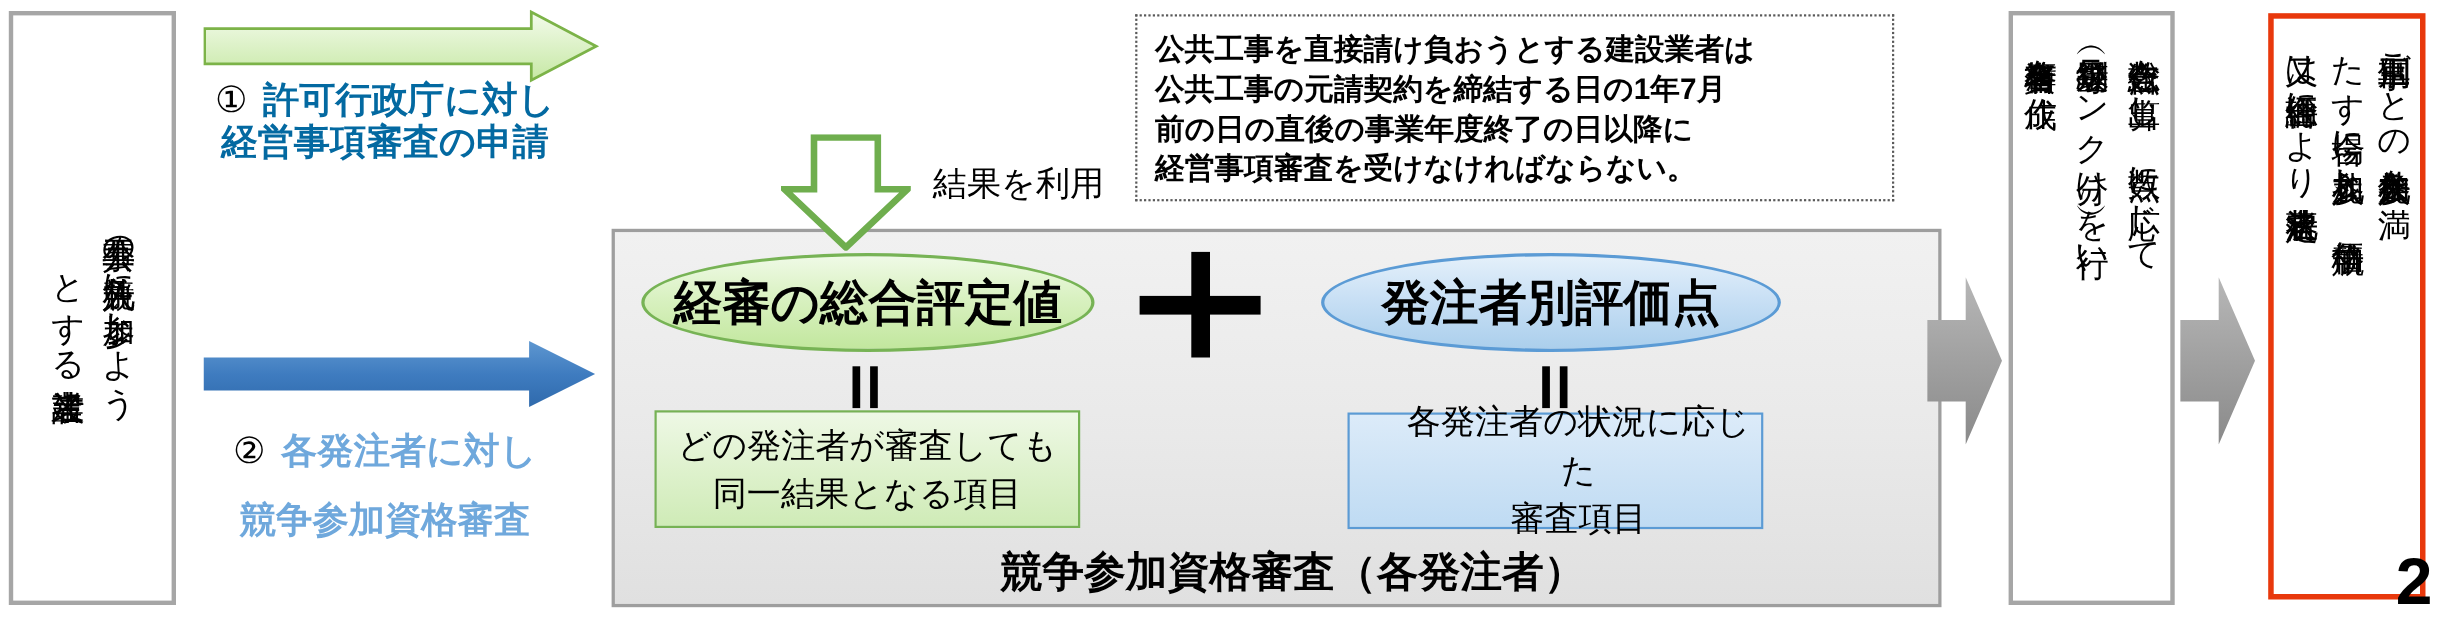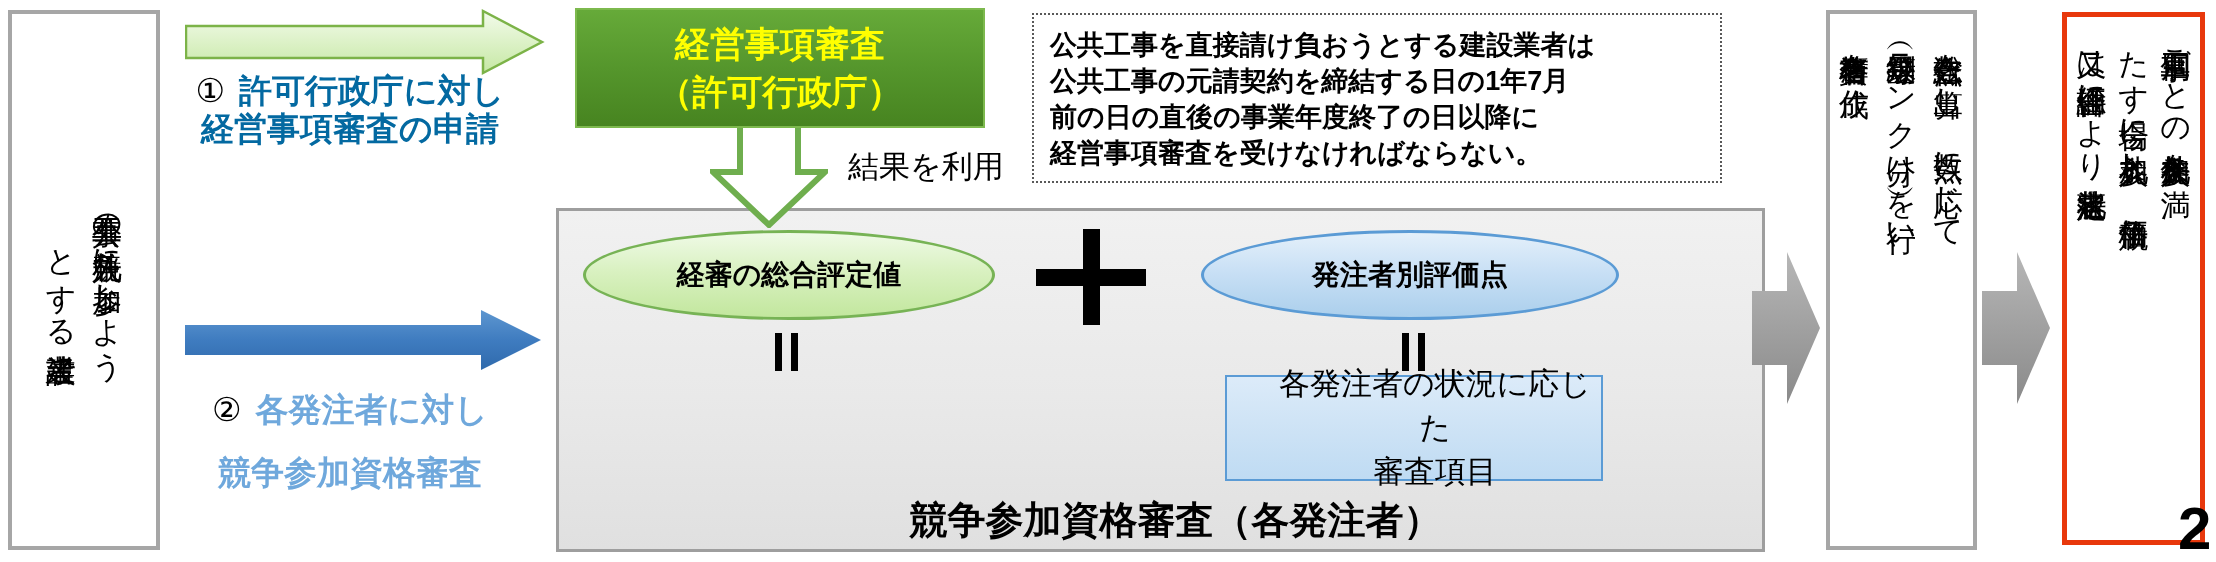--- a/index.html
+++ b/index.html
@@ -78,21 +78,21 @@
 
   
   #main-box {
     position: absolute; left: 556px; top: 208px; width: 1209px; height: 344px;
     background: linear-gradient(180deg, #F1F1F1 0%, #E9E9E9 55%, #E0E0E0 100%);
     border: 3px solid #9E9E9E;
   }
   .ellipse {
     position: absolute; border-radius: 50%;
     display: flex; align-items: center; justify-content: center;
-    font-weight: bold; font-size: 28px;
+    font-weight: bold; font-size: 44px;
   }
   #green-ellipse {
     left: 24px; top: 19px; width: 412px; height: 90px;
     background: linear-gradient(180deg, #EFFAE6 0%, #D9F1C1 45%, #C2E79E 100%);
     border: 3px solid #77B355;
   }
   #blue-ellipse {
     left: 642px; top: 19px; width: 418px; height: 90px;
     background: linear-gradient(180deg, #E4F0FA 0%, #C9E0F5 45%, #ABCFEC 100%);
     border: 3px solid #5B9BD5;
@@ -176,35 +176,35 @@
       <span>発注者別評価点</span>
     </div>
     <div class="equals" id="equals-green">
       <div class="bar"></div>
         <div class="bar"></div>
     </div>
     <div class="equals" id="equals-blue">
       <div class="bar"></div>
         <div class="bar"></div>
     </div>
+    <div class="rect" id="green-rect">
+      <div class="rect-text">どの発注者が審査しても
+同一結果となる項目</div>
+    </div>
     <div class="rect" id="blue-rect">
       <div class="rect-text">各発注者の状況に応じた
 審査項目</div>
     </div>
     <div id="main-title">競争参加資格審査（各発注者）</div>
   </div>
 
   <svg class="arrow" id="down-arrow" viewBox="0 0 118 106">
     <polygon points="30,3 88,3 88,50 115,50 59,103 3,50 30,50" fill="#FFFFFF" stroke="#6FAE4E" stroke-width="6"></polygon>
   </svg>
 
-  <div id="keishin-box">
-    <div class="kb-text">経営事項審査
-（許可行政庁）</div>
-  </div>
 
   <div id="result-label">結果を利用</div>
 
   <svg class="arrow" id="blue-arrow" viewBox="0 0 358 64">
     <defs>
       <linearGradient id="grad-blue" x1="0" y1="0" x2="0" y2="1">
         <stop offset="0" stop-color="#5E97D0"></stop>
         <stop offset="0.5" stop-color="#3F7CC0"></stop>
         <stop offset="1" stop-color="#2F6AAC"></stop>
       </linearGradient>

